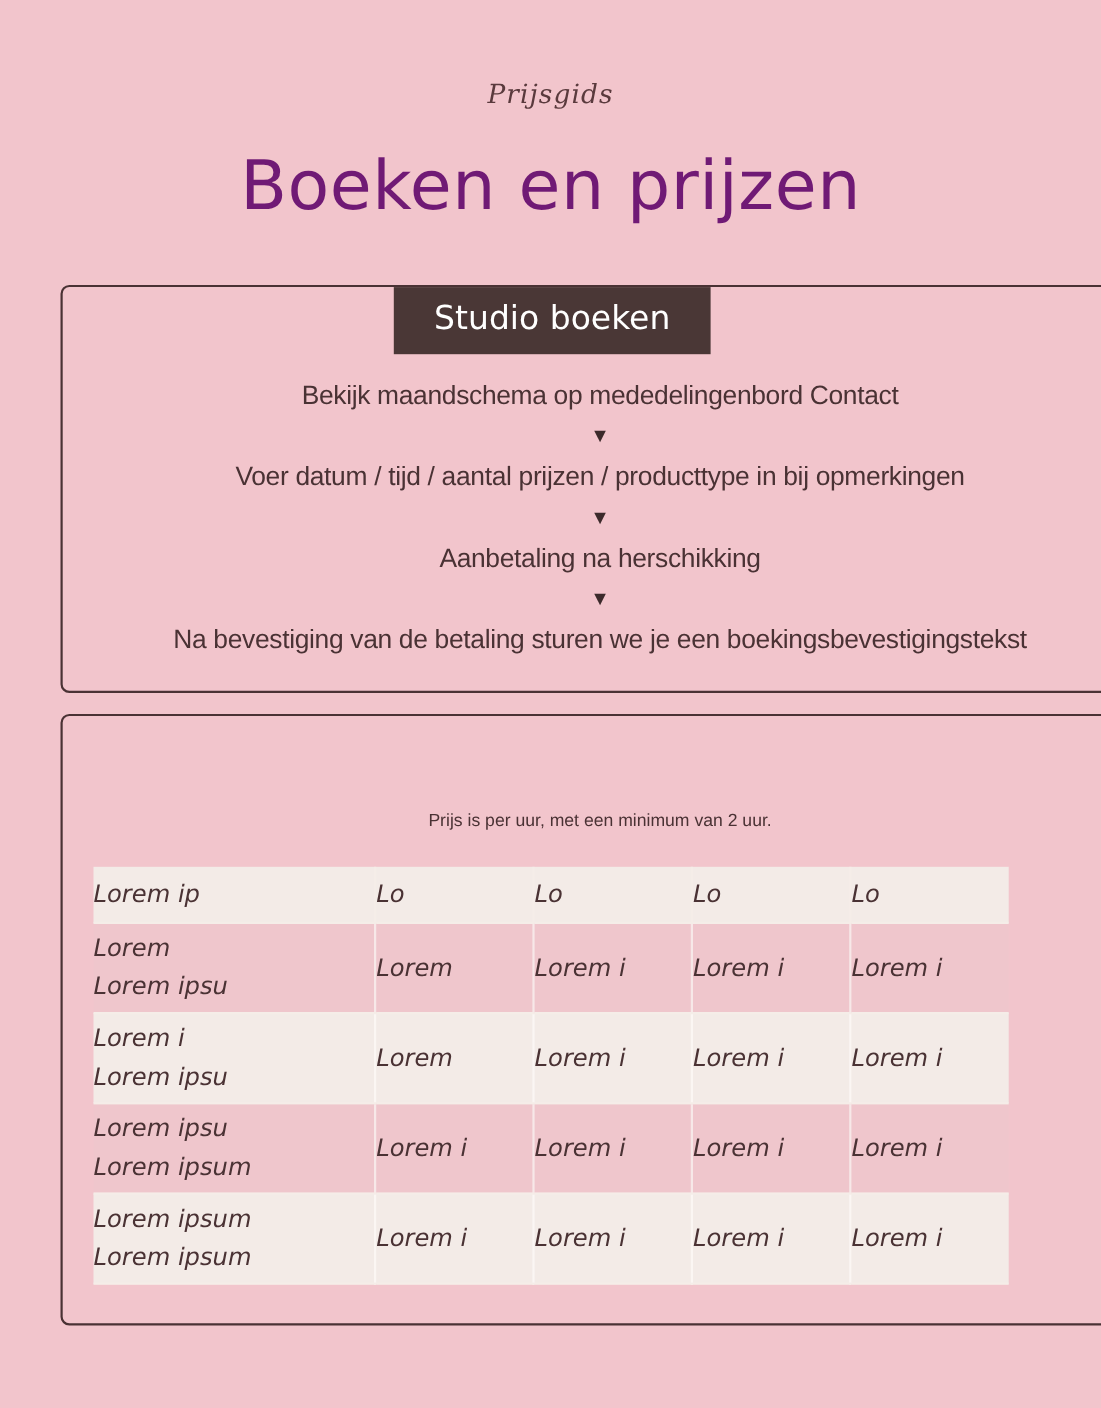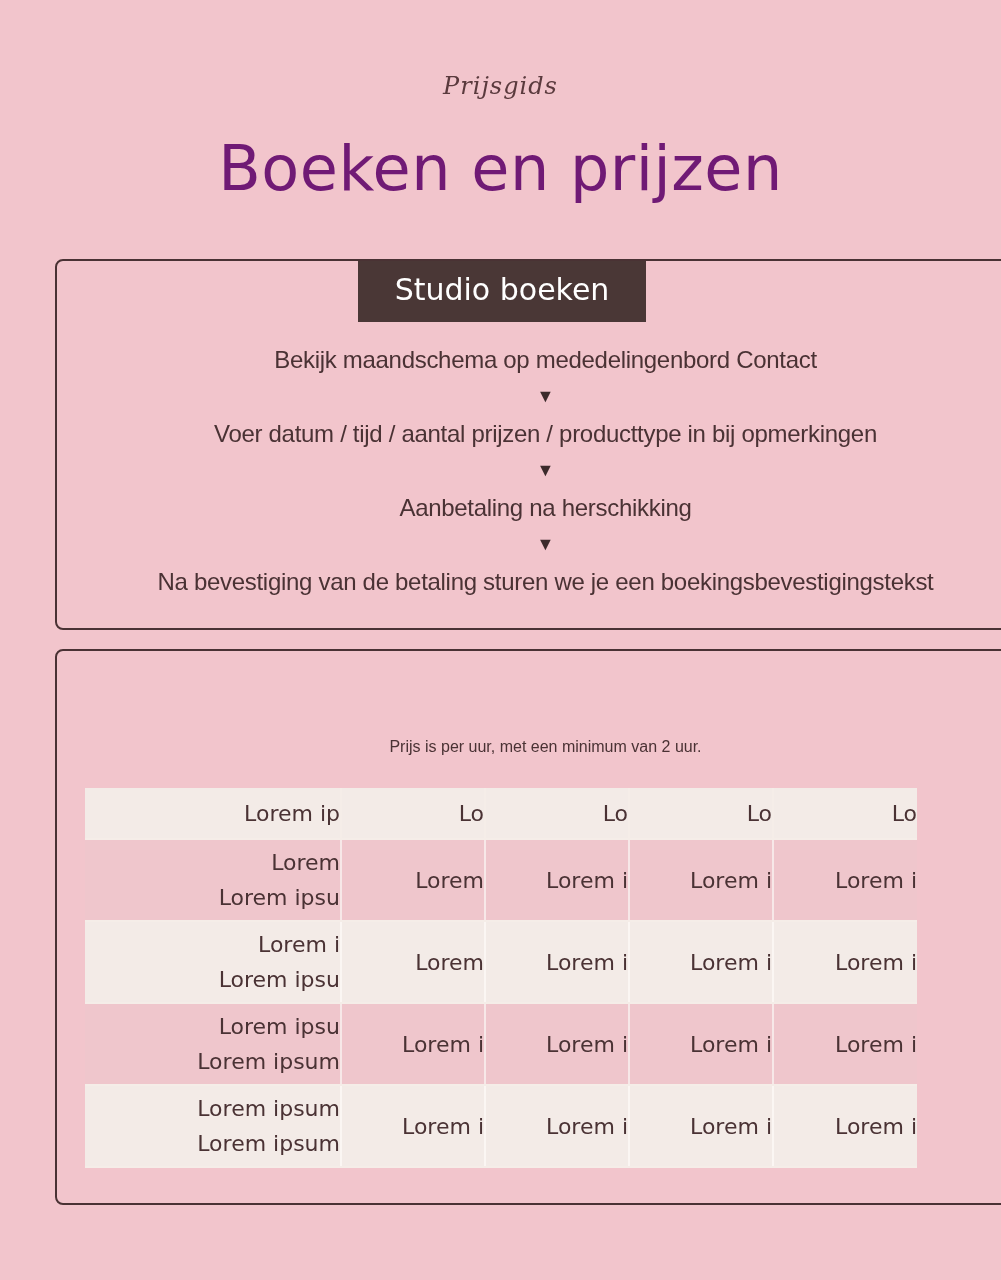--- a/index.html
+++ b/index.html
@@ -8,21 +8,21 @@
   .title { position:absolute; top:132px; left:0; width:1001px; text-align:center; font-size:62px; color:#701a75; letter-spacing:0.5px; }
   .box { position:absolute; left:55px; width:981px; border:2.5px solid #4a3234; border-radius:8px; box-sizing:border-box; }
   .box1 { top:259px; height:371px; }
   .box2 { top:649px; height:556px; }
   .tag { position:absolute; left:301px; top:0; width:288px; height:61px; background:#4a3736; color:#fff; font-size:30px; text-align:center; line-height:58px; }
   .flow { position:absolute; top:80px; left:0; width:100%; text-align:center; font-family:Liberation Sans, sans-serif; font-size:24px; color:#4a3234; }
   .step { height:37px; line-height:37px; letter-spacing:-0.3px; }
   .arrow { height:37px; line-height:37px; font-size:18px; color:#3c2a2b; }
   .note { position:absolute; top:87px; left:0; width:100%; text-align:center; font-family:"Liberation Sans", sans-serif; font-size:16px; color:#4a3234; }
   table { position:absolute; top:137px; left:28px; width:832px; border-collapse:collapse; table-layout:fixed; font-family:"DejaVu Sans", sans-serif; font-size:22px; color:#4a3234; }
-  td { text-align:right; border-right:2px solid #f5ede8; border-bottom:2px solid #f5ede8; padding:0; line-height:35px; }
+  td { text-align:left; border-right:2px solid #f5ede8; border-bottom:2px solid #f5ede8; padding:0; line-height:35px;font-style:italic; }
   td:last-child { border-right:none; }
   tr.hdr td { height:50px; background:#f3ebe7; }
   tr.row td { height:80px; }
   tr.pink td { background:#efc6cc; border-right-color:#f7e8e8; }
   tr.cream td { background:#f3ebe7; border-right-color:#fbf6f3; }
   col.c0 { width:256px; }
 </style>
 </head>
 <body>
 

